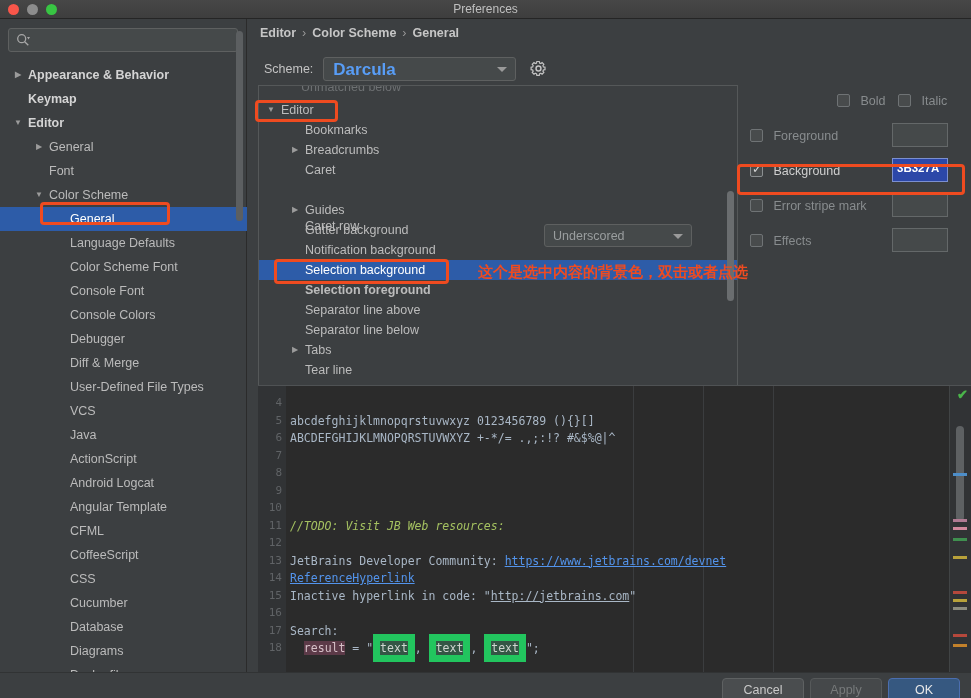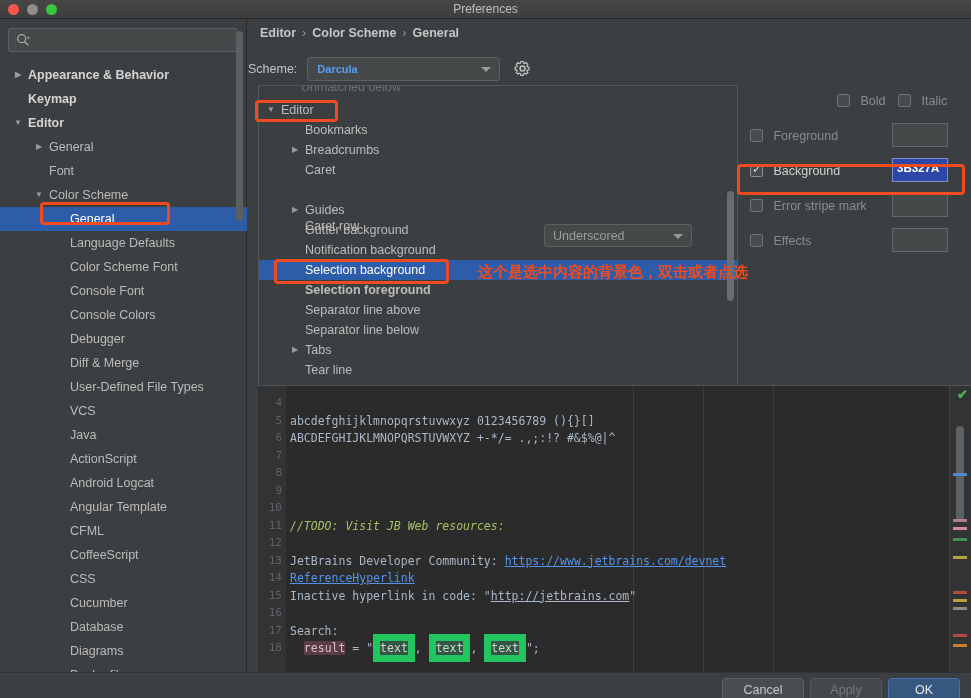--- a/index.html
+++ b/index.html
@@ -100,31 +100,31 @@
     position: absolute; left: 248px; top: 19px;
     width: 723px; height: 653px;
     background: #3c3f41;
   }
   .breadcrumb {
     position: absolute; left: 12px; top: 7px;
     font-size: 12.5px; font-weight: bold; color: #c6c6c6;
   }
   .breadcrumb .sep { color: #9a9a9a; font-weight: normal; padding: 0 6px; }
 
-  .scheme-row { position: absolute; left: 0; top: 38px; height: 40px; }
+  .scheme-row { position: absolute; left: 16px; top: 38px; height: 40px; }
   .scheme-label { float: left; font-size: 12.5px; color: #c3c3c3; line-height: 24px; }
   .scheme-combo {
     float: left; margin-left: 10px;
     width: 193px; height: 24px;
     background: #45494a; border: 1px solid #5e6060; border-radius: 3px;
     position: relative;
   }
   .scheme-combo .val {
     position: absolute; left: 9px; top: 0; line-height: 23px;
-    font-size: 11px; font-weight: bold; color: #589df6;
+    font-size: 17px; font-weight: bold; color: #589df6;
   }
   .combo-arrow {
     position: absolute; right: 8px; top: 9px;
     width: 0; height: 0;
     border-left: 5px solid transparent; border-right: 5px solid transparent;
     border-top: 5px solid #9a9a9a;
   }
   .gear {
     float: left; margin-left: 14px; margin-top: 3px;
     width: 17px; height: 17px; color: #c3c3c3;

